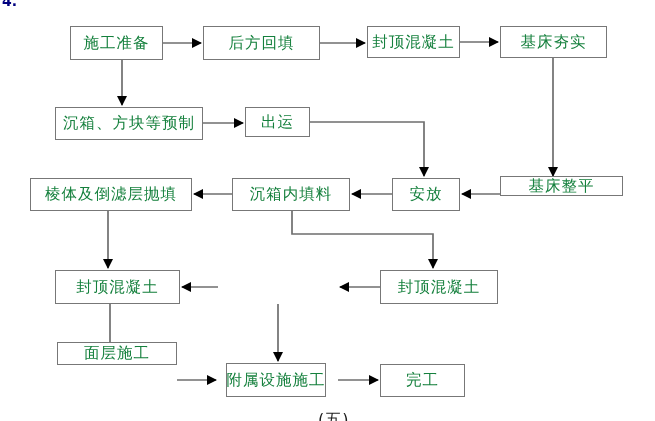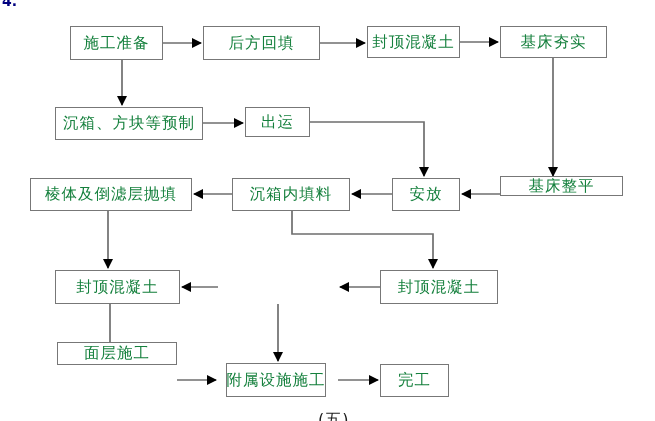--- a/index.html
+++ b/index.html
@@ -102,17 +102,17 @@
   <div class="node" style="left:30px;  top:178px; width:162px; height:33px">棱体及倒滤层抛填</div>
   <div class="node" style="left:232px; top:178px; width:118px; height:33px">沉箱内填料</div>
   <div class="node" style="left:392px; top:178px; width:68px;  height:33px">安放</div>
   <div class="node" style="left:500px; top:176px; width:123px; height:20px">基床整平</div>
 
   <div class="node" style="left:55px;  top:270px; width:125px; height:34px">封顶混凝土</div>
   <div class="node" style="left:380px; top:270px; width:118px; height:34px">封顶混凝土</div>
 
   <div class="node" style="left:57px;  top:342px; width:120px; height:23px">面层施工</div>
   <div class="node" style="left:226px; top:363px; width:100px; height:34px">附属设施施工</div>
-  <div class="node" style="left:380px; top:364px; width:69px;  height:33px">完工</div>
+  <div class="node" style="left:380px; top:364px; width:85px;  height:33px">完工</div>
 
   <span class="caption">(五)</span>
 
 </div>
 
 </body></html>

